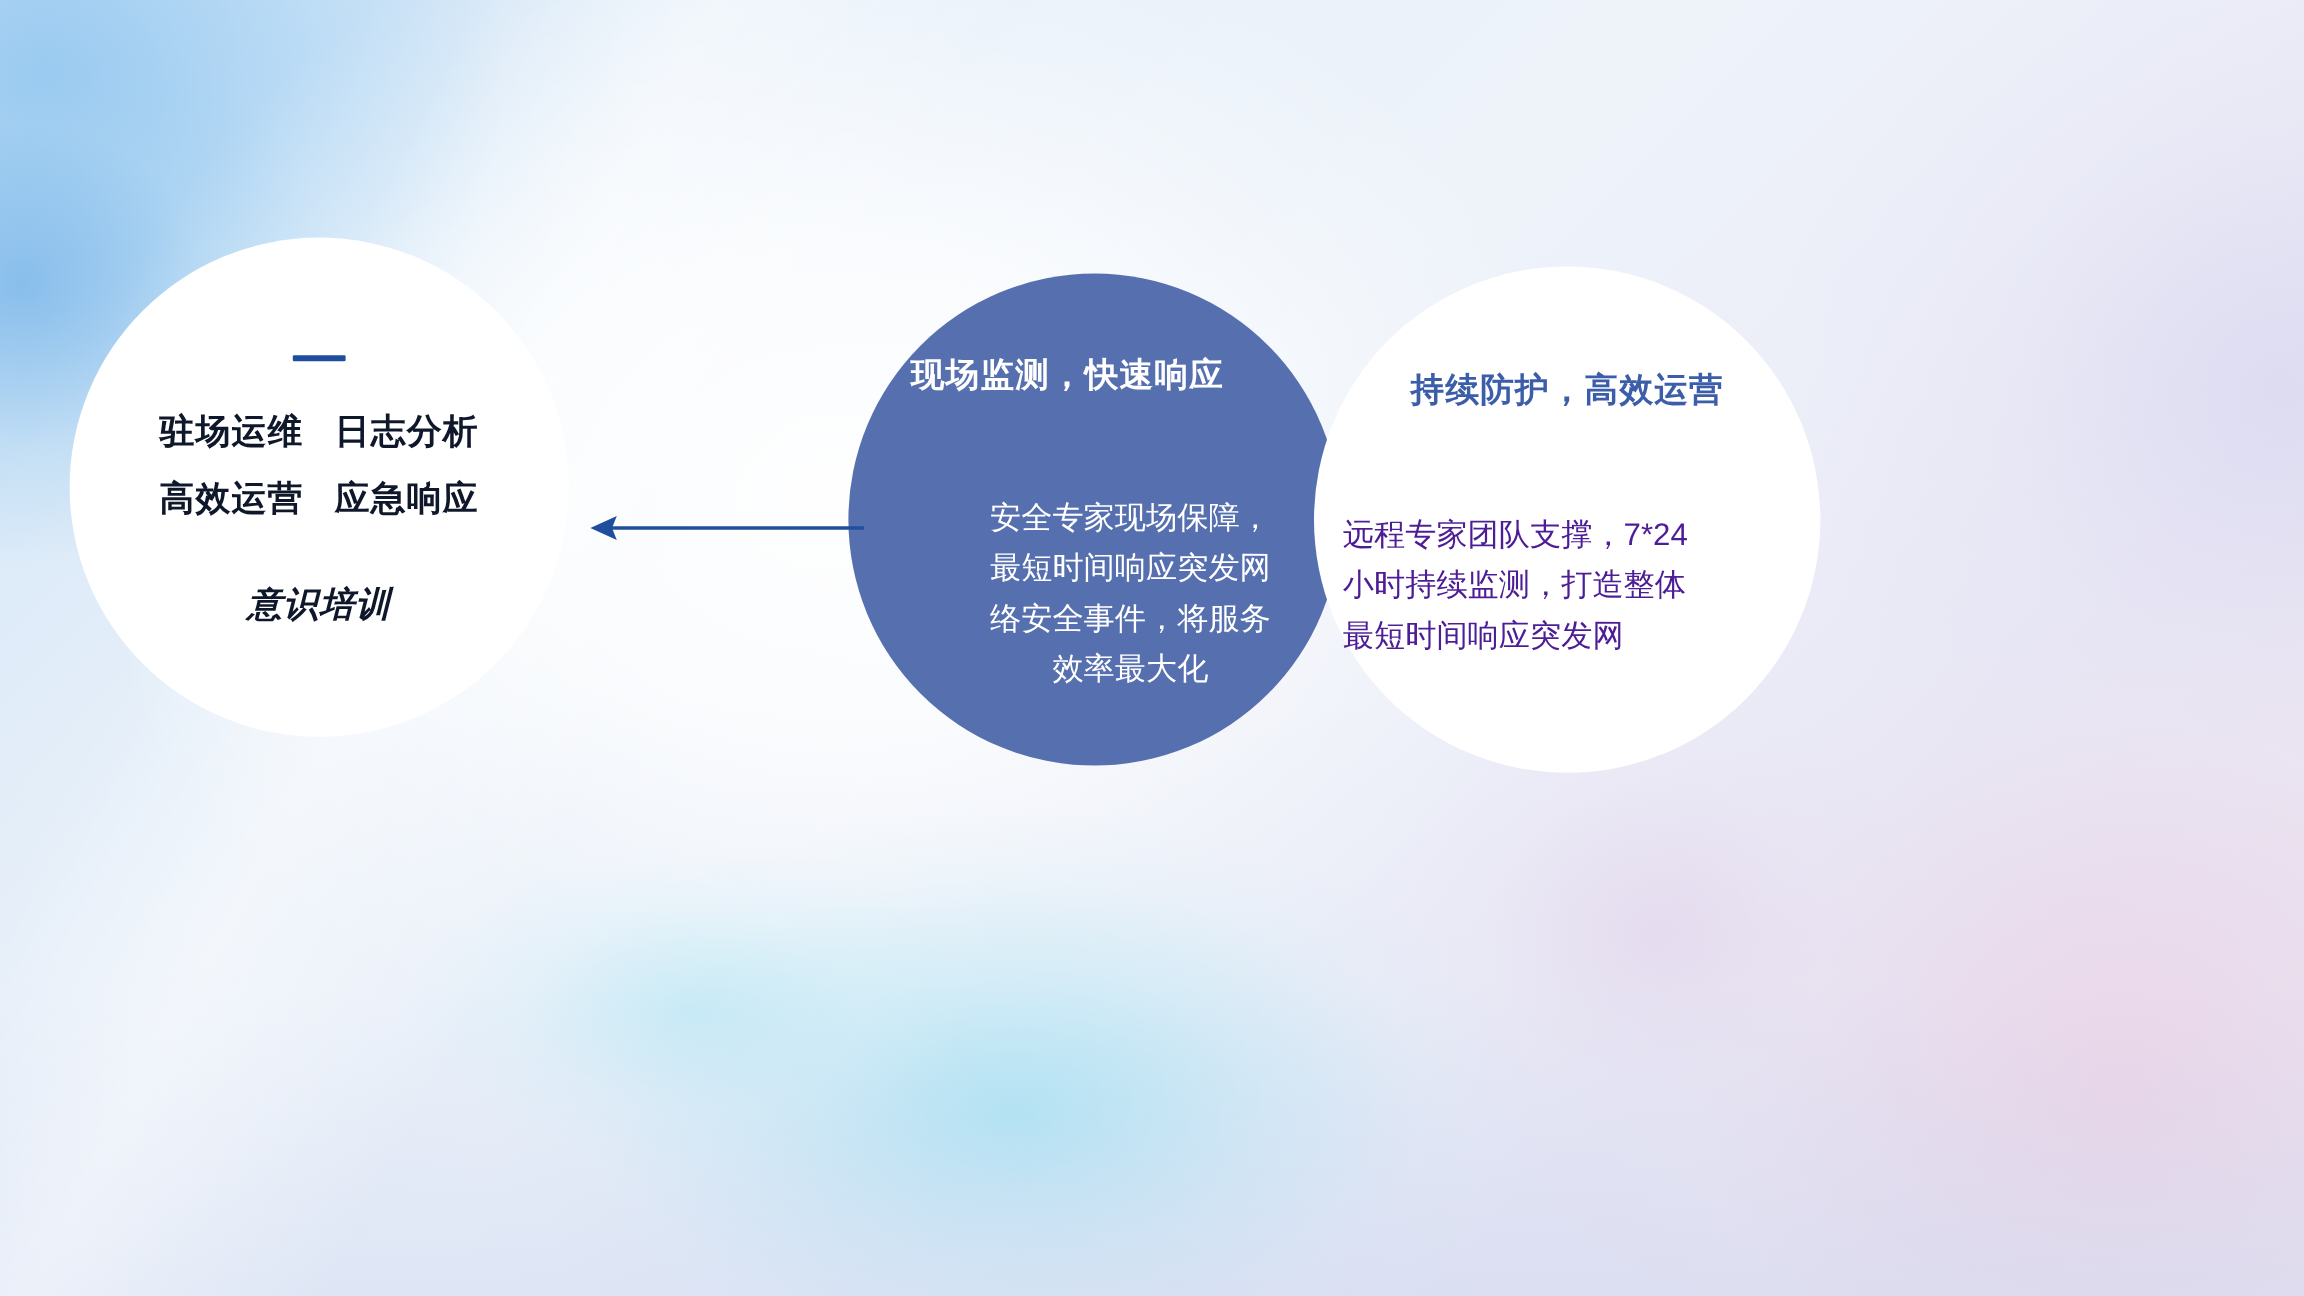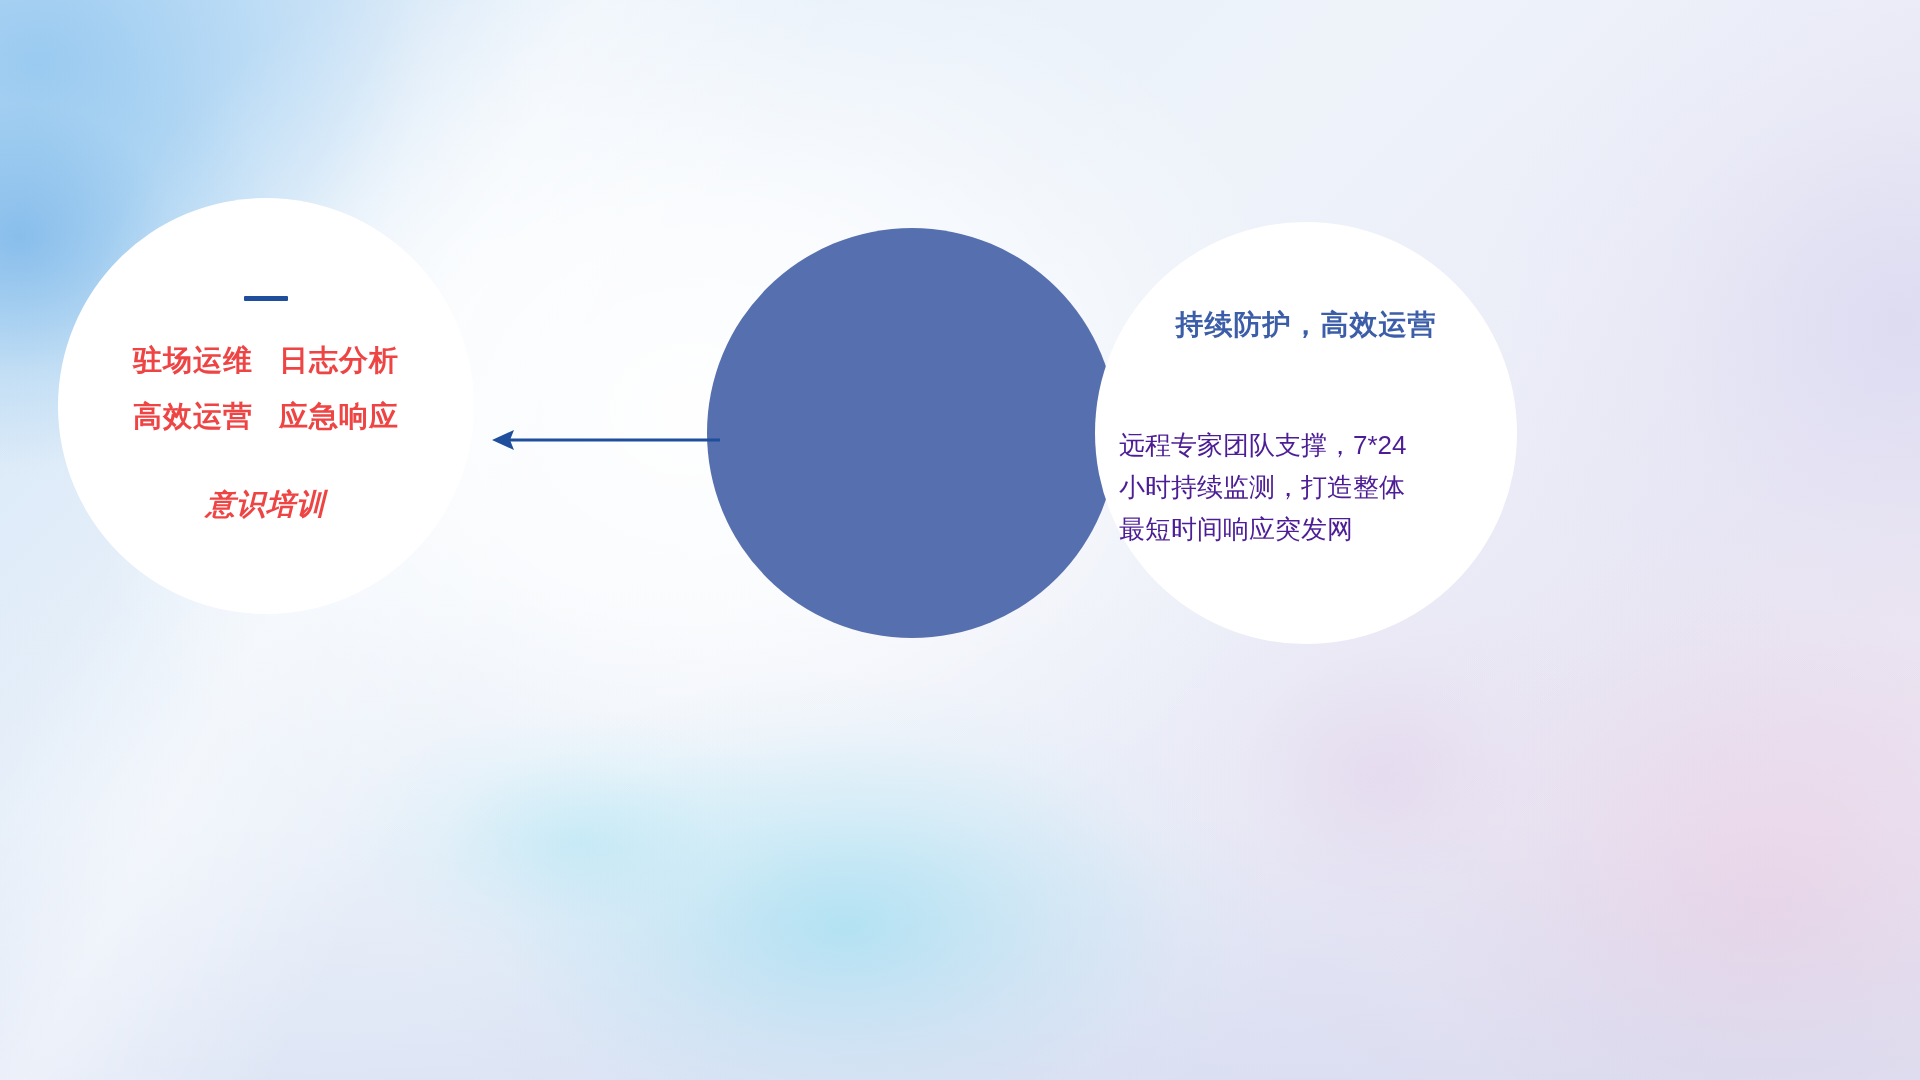--- a/index.html
+++ b/index.html
@@ -154,21 +154,21 @@
   .divider {
     width: 44px;
     height: 5px;
     background: #1f4e9c;
     border-radius: 1px;
     margin-bottom: 44px;
   }
   .left-line {
     font-size: 29px;
     font-weight: bold;
-    color: #ef4444;
+    color: #0f172a;
     letter-spacing: 1px;
     line-height: 1.05;
     margin-bottom: 26px;
     white-space: nowrap;
   }
   .left-line .gap { display: inline-block; width: 26px; }
   .left-line.last { margin-top: 31px; margin-bottom: 0; font-style: italic; }
 
   
   .mid-content {
@@ -261,20 +261,29 @@
   <div class="bg-layer bg-tl2"></div>
   <div class="bg-layer bg-white-core"></div>
   <div class="bg-layer bg-cyan"></div>
   <div class="bg-layer bg-cyan2"></div>
   <div class="bg-layer bg-pink"></div>
   <div class="bg-layer bg-pink2"></div>
   <div class="bg-layer bg-bottom"></div>
   <div class="bg-layer bg-lightstreak"></div>
 
   <div class="circle circle-mid"></div>
+  <div class="mid-content" style="position:absolute; left:707px; top:228px; width:410px; height:410px;">
+    <div class="mid-head">现场监测，快速响应</div>
+    <div class="mid-body">
+      <div>安全专家现场保障，</div>
+      <div>最短时间响应突发网</div>
+      <div>络安全事件，将服务</div>
+      <div>效率最大化</div>
+    </div>
+  </div>
 
   <div class="circle circle-right">
     <div class="right-content">
       <div class="right-head">持续防护，高效运营</div>
       <div class="right-body">
         <div>远程专家团队支撑，7*24</div>
         <div>小时持续监测，打造整体</div>
         <div>最短时间响应突发网</div>
       </div>
     </div>

